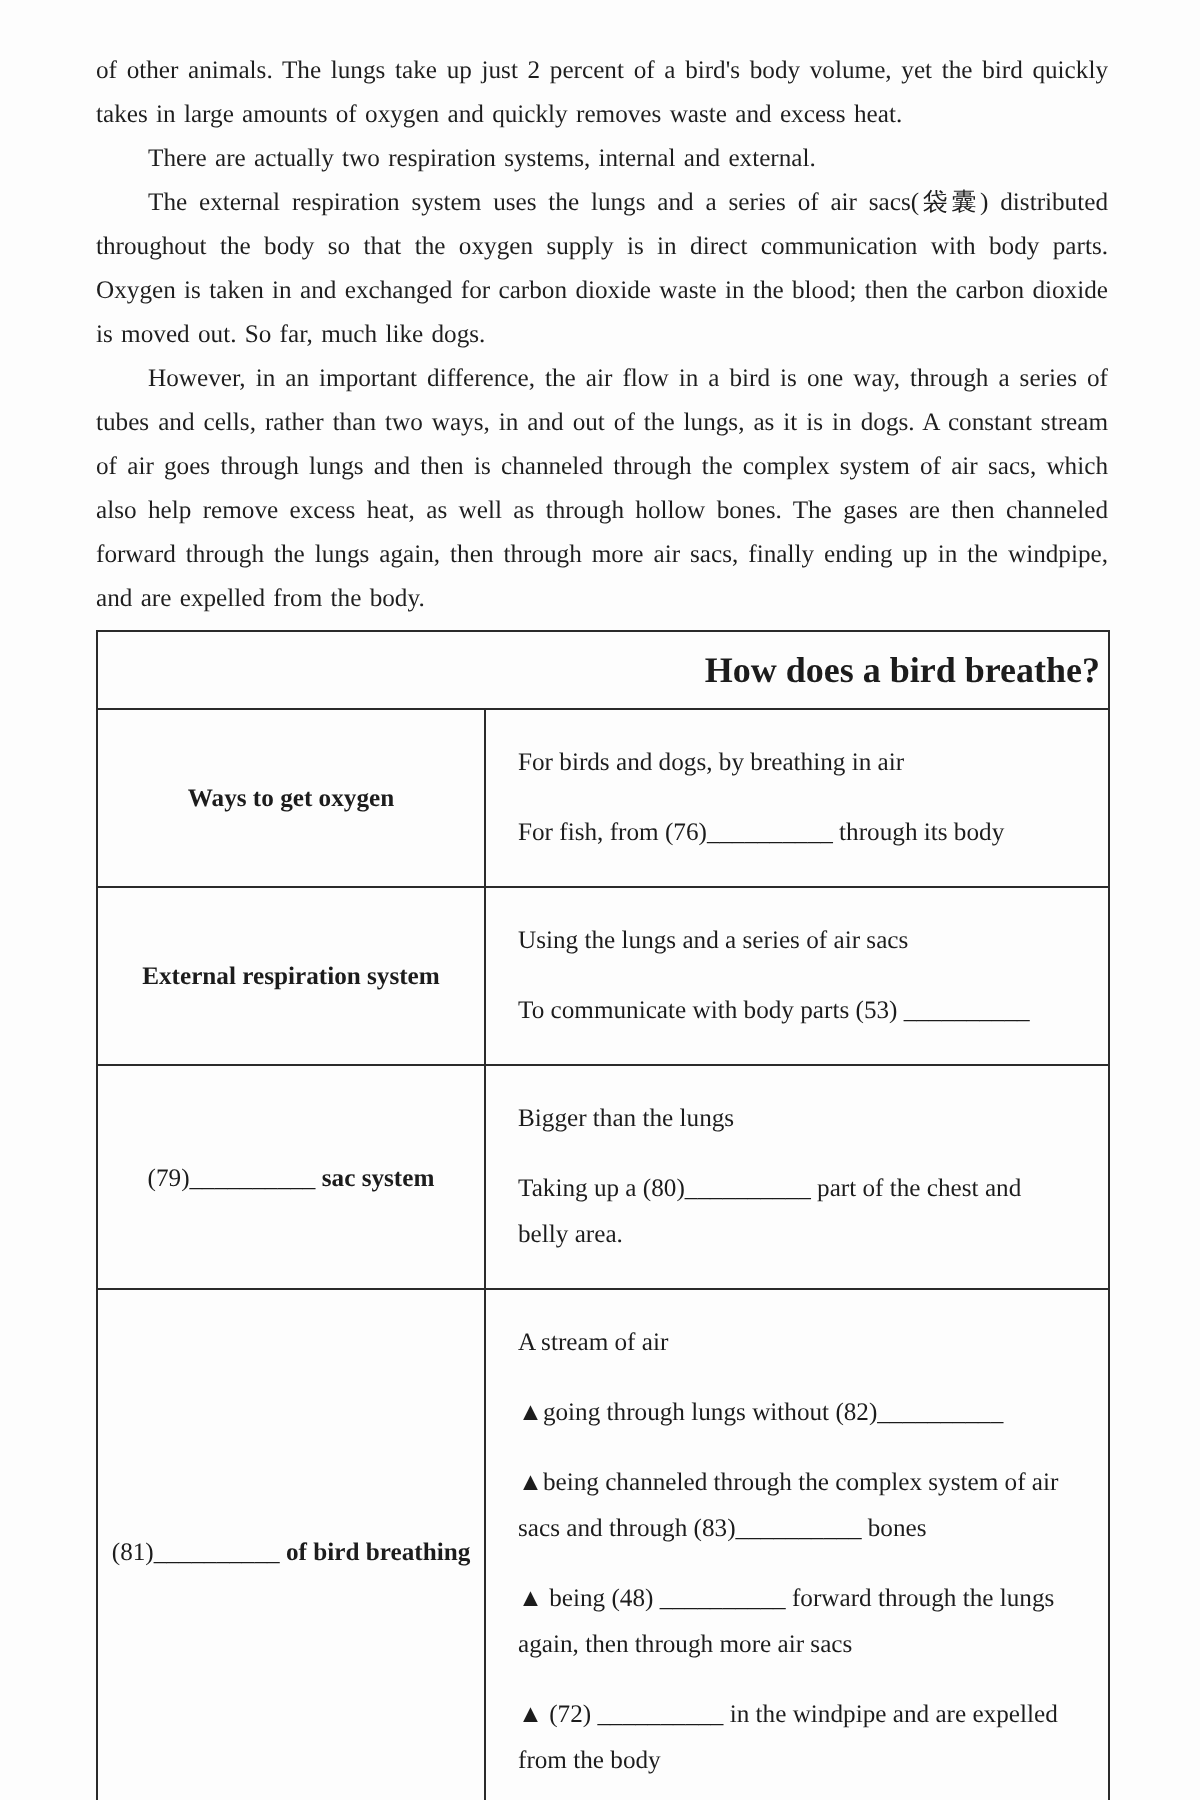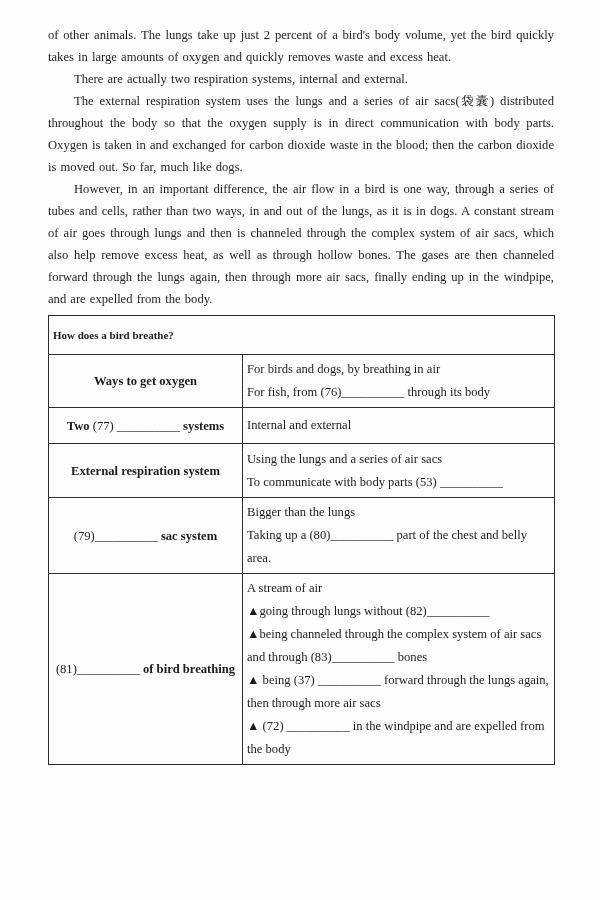--- a/index.html
+++ b/index.html
@@ -38,23 +38,23 @@
     width: 506px;
     font-size: 12.6px;
     color: #1c1c1c;
   }
   table.breathing td {
     border: 1.6px solid #2b2b2b;
     vertical-align: middle;
     padding: 3px 4px;
   }
   td.title-cell {
-    text-align: left;
+    text-align: right;
     font-weight: bold;
-    font-size: 11px;
+    font-size: 18px;
     height: 32px;
   }
   col.lcol { width: 194px; }
   col.rcol { width: 312px; }
   td.lcell {
     text-align: center;
     line-height: 20px;
     margin-top: 30px;
   }
   td.lcell.tight { padding: 2px 2px; white-space: nowrap; overflow: hidden; }
@@ -63,21 +63,21 @@
     padding-right: 6px;
     line-height: 23px;
     text-align: left;
   }
   .b { font-weight: bold; }
   .r1 { height: 50px; }
   .r2 { height: 36px; }
   .r3 { height: 54px; }
   .r4 { height: 72px; }
   .r5 { height: 172px; }
-  .rline { margin: 0; }
+  .rline { margin: 12px; }
 </style>
 </head>
 <body>
 
 <div class="page">
   <div class="content">
 
     <div class="passage">
       <p>of other animals. The lungs take up just 2 percent of a bird's body volume, yet the bird quickly takes in large amounts of oxygen and quickly removes waste and excess heat.</p>
       <p class="indent">There are actually two respiration systems, internal and external.</p>
@@ -99,28 +99,20 @@
       <tr class="r1">
         <td class="lcell">
           <span class="b">Ways to get oxygen</span>
         </td>
         <td class="rcell">
           <div class="rline">For birds and dogs, by breathing in air</div>
           <div class="rline">For fish, from (76)__________ through its body</div>
         </td>
       </tr>
 
-      <tr class="r2">
-        <td class="lcell">
-          <span class="b">Two</span><span> (77) __________ </span><span class="b">systems</span>
-        </td>
-        <td class="rcell">
-          <div class="rline">Internal and external</div>
-        </td>
-      </tr>
 
       <tr class="r3">
         <td class="lcell">
           <span class="b">External respiration system</span>
         </td>
         <td class="rcell">
           <div class="rline">Using the lungs and a series of air sacs</div>
           <div class="rline">To communicate with body parts (53) __________</div>
         </td>
       </tr>
@@ -136,21 +128,21 @@
       </tr>
 
       <tr class="r5">
         <td class="lcell tight">
           <span>(81)__________ </span><span class="b">of bird breathing</span>
         </td>
         <td class="rcell">
           <div class="rline">A stream of air</div>
           <div class="rline">▲going through lungs without (82)__________</div>
           <div class="rline">▲being channeled through the complex system of air sacs and through (83)__________ bones</div>
-          <div class="rline">▲ being (37) __________ forward through the lungs again, then through more air sacs</div>
+          <div class="rline">▲ being (48) __________ forward through the lungs again, then through more air sacs</div>
           <div class="rline">▲ (72) __________ in the windpipe and are expelled from the body</div>
         </td>
       </tr>
     </tbody>
       </table>
 
   </div>
 </div>
 
 </body></html>

